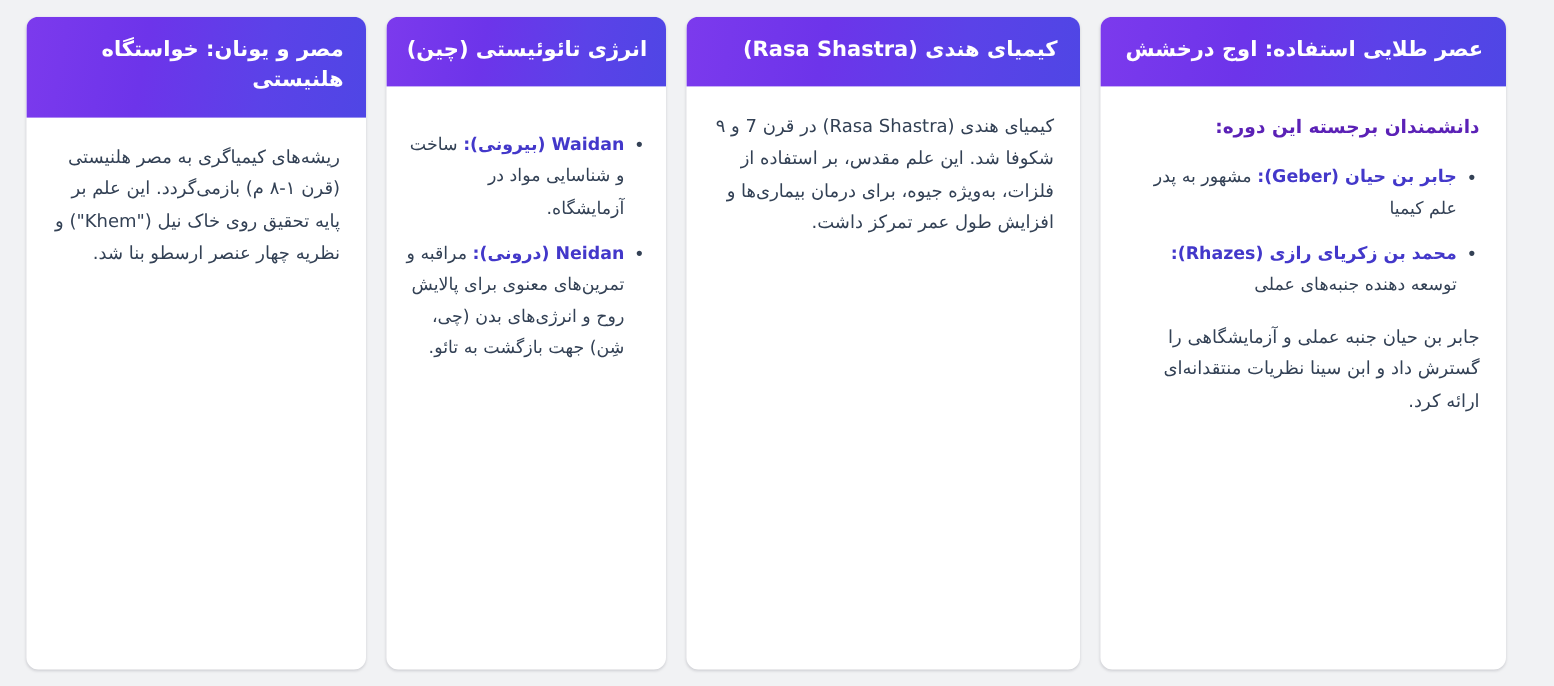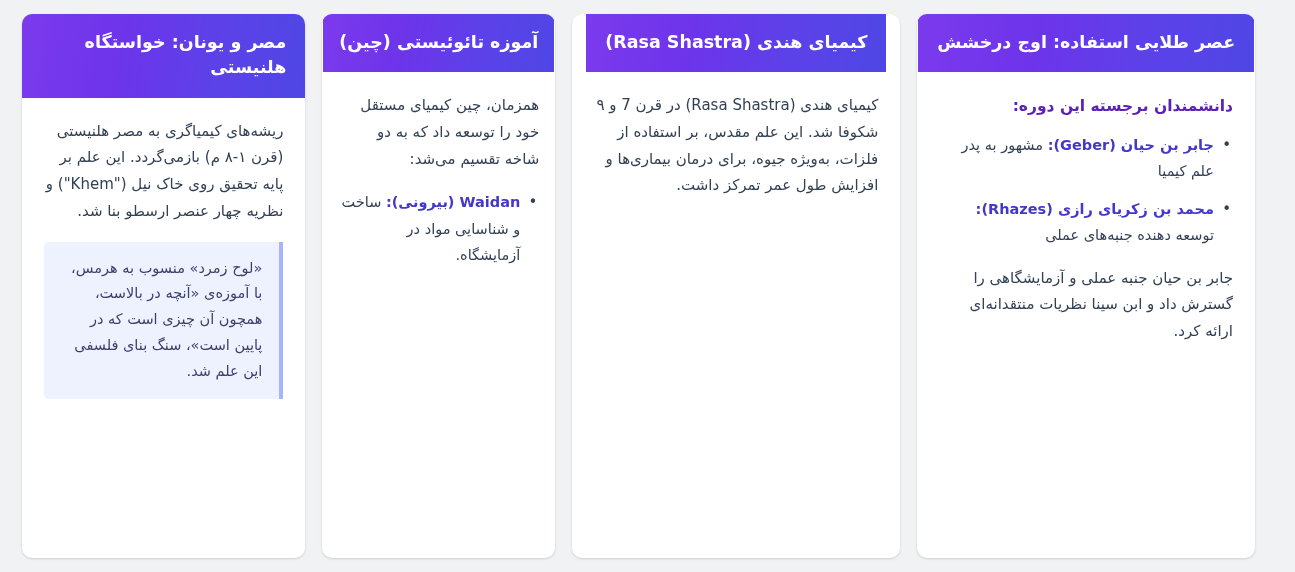--- a/index.html
+++ b/index.html
@@ -37,21 +37,20 @@
 
   .card {
     background: #ffffff;
     border-radius: 10px;
     overflow: hidden;
     box-shadow: 0 1px 3px rgba(15, 23, 42, 0.10),
                 0 1px 2px rgba(15, 23, 42, 0.06);
     display: flex;
     flex-direction: column;
     height: 544px;
-    align-items: center;
   }
 
   .card-1 { width: 348px; }
   .card-2 { width: 338px; }
   .card-3 { width: 240px; }
   .card-4 { width: 292px; }
 
   .card-header {
     background: linear-gradient(100deg, #7c3aed 0%, #6d34ea 35%, #5b42e8 70%, #4f46e5 100%);
     color: #ffffff;
@@ -86,21 +85,21 @@
     color: #5b21b6;
     font-size: 15.5px;
     font-weight: bold;
     line-height: 1.6;
     margin-bottom: 13px;
     margin-top: 2px;
   }
 
   ul.bullets {
     list-style: none;
-    margin: 0 0 16px 0;
+    margin: 16px 0 16px 0;
     padding: 0;
   }
 
   ul.bullets li {
     position: relative;
     color: #334155;
     font-size: 14.5px;
     line-height: 1.8;
     padding-right: 19px;
     margin-bottom: 12px;
@@ -140,31 +139,32 @@
 </head>
 <body>
 
 <div class="board">
   <div class="cards-row">
 
     <section class="card card-4">
       <header class="card-header">مصر و یونان: خواستگاه هلنیستی</header>
       <div class="card-body">
         <p class="para">ریشه‌های کیمیاگری به مصر هلنیستی (قرن ۱-۸ م) بازمی‌گردد. این علم بر پایه تحقیق روی خاک نیل ("Khem") و نظریه چهار عنصر ارسطو بنا شد.</p>
-        <blockquote class="quote">«لوح زمرد» منسوب به هرمس، با آموزه‌ی «آنچه در بالاست، همچون آن چیزی است که در پایین است»، سنگ بنای فلسفی این علم شد.</blockquote>
       </div>
     </section>
 
     <section class="card card-3">
-      <header class="card-header">آموزه تائوئیستی (چین)</header>
+      <header class="card-header">انرژی تائوئیستی (چین)</header>
       <div class="card-body">
-        <p class="para">همزمان، چین کیمیای مستقل خود را توسعه داد که به دو شاخه تقسیم می‌شد:</p>
         <ul class="bullets">
           <li>
             <b>Waidan (بیرونی):</b><span> ساخت و شناسایی مواد در آزمایشگاه.</span>
+          </li>
+          <li>
+            <b>Neidan (درونی):</b><span> مراقبه و تمرین‌های معنوی برای پالایش روح و انرژی‌های بدن (چی، شِن) جهت بازگشت به تائو.</span>
           </li>
         </ul>
       </div>
     </section>
 
     <section class="card card-2">
       <header class="card-header">کیمیای هندی (Rasa Shastra)</header>
       <div class="card-body">
         <p class="para">کیمیای هندی (Rasa Shastra) در قرن 7 و ۹ شکوفا شد. این علم مقدس، بر استفاده از فلزات، به‌ویژه جیوه، برای درمان بیماری‌ها و افزایش طول عمر تمرکز داشت.</p>
       </div>

